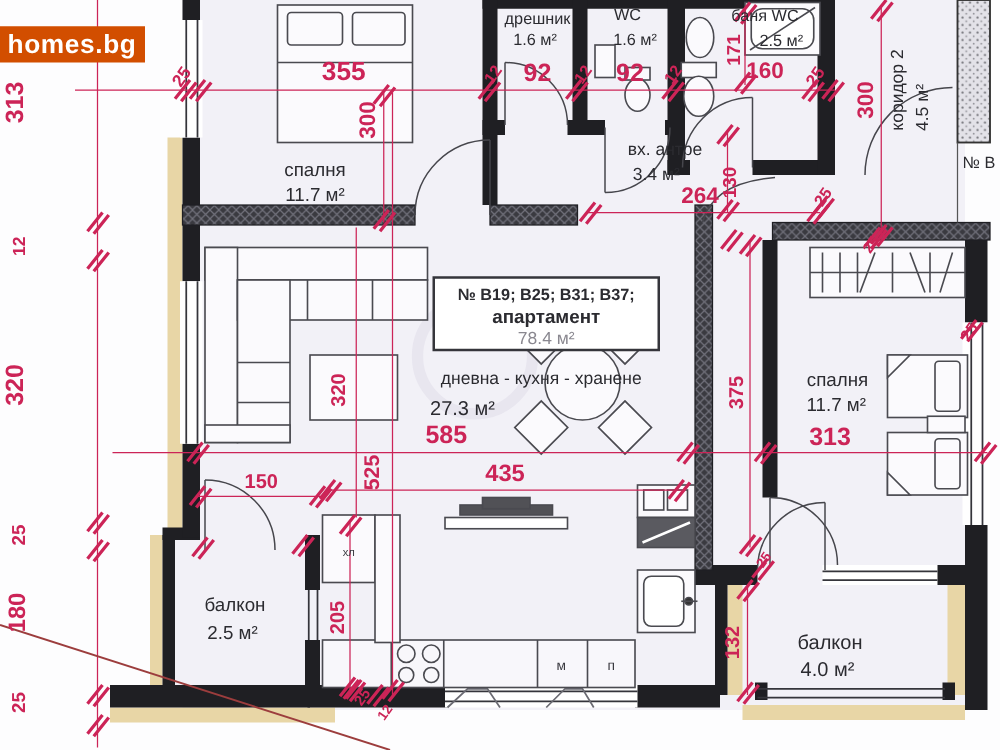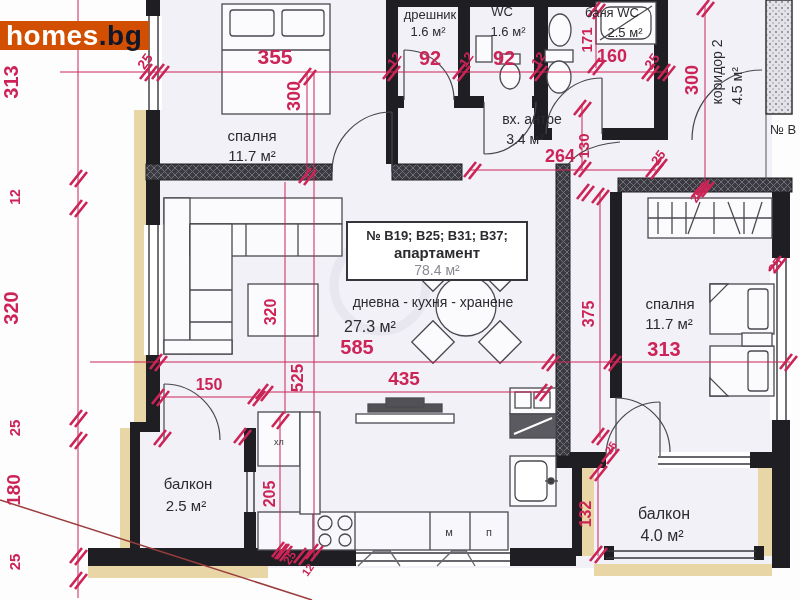--- a/index.html
+++ b/index.html
@@ -1,22 +1,22 @@
 <!DOCTYPE html>
 <html><head>
 <meta charset="utf-8">
 <style>
   html,body{margin:0;padding:0;background:#fff;}
   #stage{position:relative;width:800px;height:600px;background:#fdfdfe;overflow:hidden;
          font-family:"Liberation Sans",sans-serif;}
   #plan{position:absolute;left:0;top:0;}
   #logo{position:absolute;left:0;top:21px;height:29px;background:#d24e00;color:#fff;
         display:flex;align-items:center;padding:0 7px 0 6px;font-weight:bold;
-        font-size:28px;letter-spacing:.5px;z-index:5;}
-  #logo .suffix{color:#0f172a;text-align:right;}
+        font-size:21px;letter-spacing:.5px;z-index:5;}
+  #logo .suffix{color:#ffffff;text-align:right;}
   .dim{fill:#cc2457;font-weight:bold;}
   .room{fill:#2b2b30;}
   .room2{fill:#3a3a40;}
   text{font-family:"Liberation Sans",sans-serif;}
 </style>
 </head>
 <body>
 
 <div id="stage">
 

